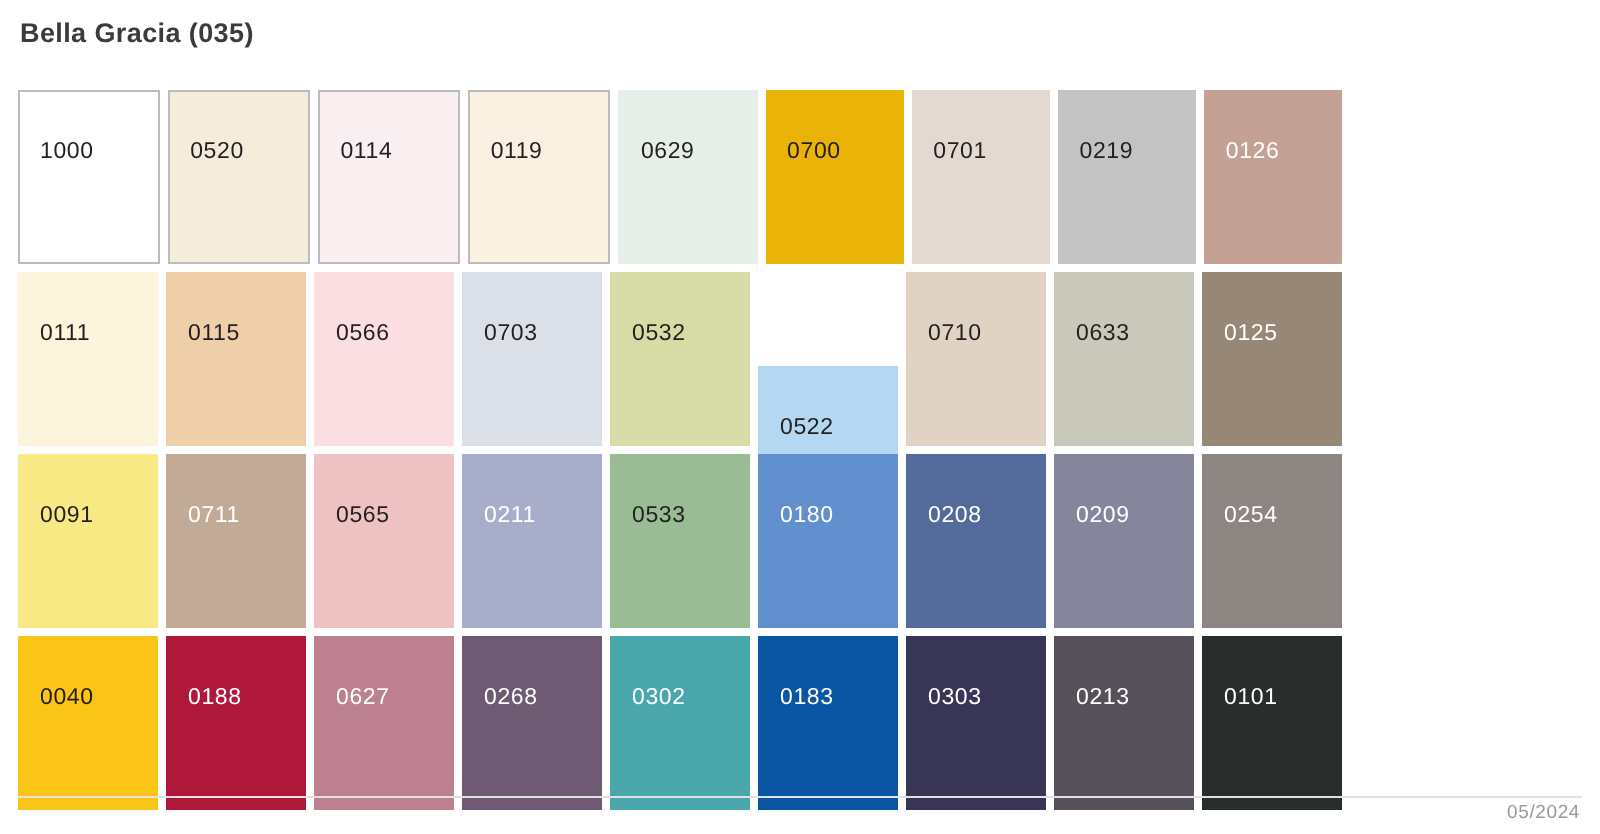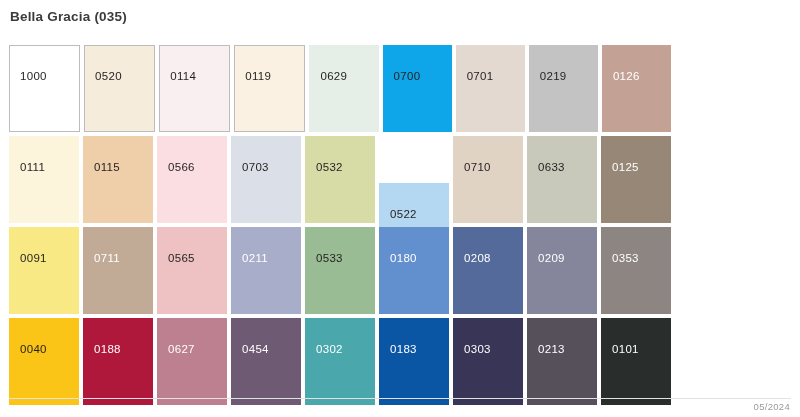--- a/index.html
+++ b/index.html
@@ -102,21 +102,21 @@
         </div>
         <div class="swatch bordered" style="background: rgb(250, 239, 240);">
           <span class="swatch-code" style="color: rgb(35, 31, 32);">0114</span>
         </div>
         <div class="swatch bordered" style="background: rgb(250, 241, 226);">
           <span class="swatch-code" style="color: rgb(35, 31, 32);">0119</span>
         </div>
         <div class="swatch" style="background: rgb(230, 238, 232);">
           <span class="swatch-code" style="color: rgb(35, 31, 32);">0629</span>
         </div>
-        <div class="swatch" style="background: #0ea5e9;">
+        <div class="swatch" style="background: #eab308;">
           <span class="swatch-code" style="color: rgb(35, 31, 32);">0700</span>
         </div>
         <div class="swatch" style="background: rgb(227, 217, 208);">
           <span class="swatch-code" style="color: rgb(35, 31, 32);">0701</span>
         </div>
         <div class="swatch" style="background: rgb(195, 195, 195);">
           <span class="swatch-code" style="color: rgb(35, 31, 32);">0219</span>
         </div>
         <div class="swatch" style="background: rgb(195, 162, 149);">
           <span class="swatch-code" style="color: rgb(255, 255, 255);">0126</span>
@@ -170,35 +170,35 @@
         <div class="swatch" style="background: rgb(98, 143, 205);">
           <span class="swatch-code" style="color: rgb(255, 255, 255);">0180</span>
         </div>
         <div class="swatch" style="background: rgb(84, 106, 154);">
           <span class="swatch-code" style="color: rgb(255, 255, 255);">0208</span>
         </div>
         <div class="swatch" style="background: rgb(133, 134, 156);">
           <span class="swatch-code" style="color: rgb(255, 255, 255);">0209</span>
         </div>
         <div class="swatch" style="background: rgb(141, 133, 129);">
-          <span class="swatch-code" style="color: rgb(255, 255, 255);">0353</span>
+          <span class="swatch-code" style="color: rgb(255, 255, 255);">0254</span>
         </div>
       </div>
       <div class="swatch-row">
         <div class="swatch" style="background: rgb(250, 197, 22);">
           <span class="swatch-code" style="color: rgb(35, 31, 32);">0040</span>
         </div>
         <div class="swatch" style="background: rgb(176, 24, 59);">
           <span class="swatch-code" style="color: rgb(255, 255, 255);">0188</span>
         </div>
         <div class="swatch" style="background: rgb(189, 128, 144);">
           <span class="swatch-code" style="color: rgb(255, 255, 255);">0627</span>
         </div>
         <div class="swatch" style="background: rgb(110, 90, 115);">
-          <span class="swatch-code" style="color: rgb(255, 255, 255);">0454</span>
+          <span class="swatch-code" style="color: rgb(255, 255, 255);">0268</span>
         </div>
         <div class="swatch" style="background: rgb(74, 168, 173);">
           <span class="swatch-code" style="color: rgb(255, 255, 255);">0302</span>
         </div>
         <div class="swatch" style="background: rgb(11, 86, 164);">
           <span class="swatch-code" style="color: rgb(255, 255, 255);">0183</span>
         </div>
         <div class="swatch" style="background: rgb(56, 53, 86);">
           <span class="swatch-code" style="color: rgb(255, 255, 255);">0303</span>
         </div>

